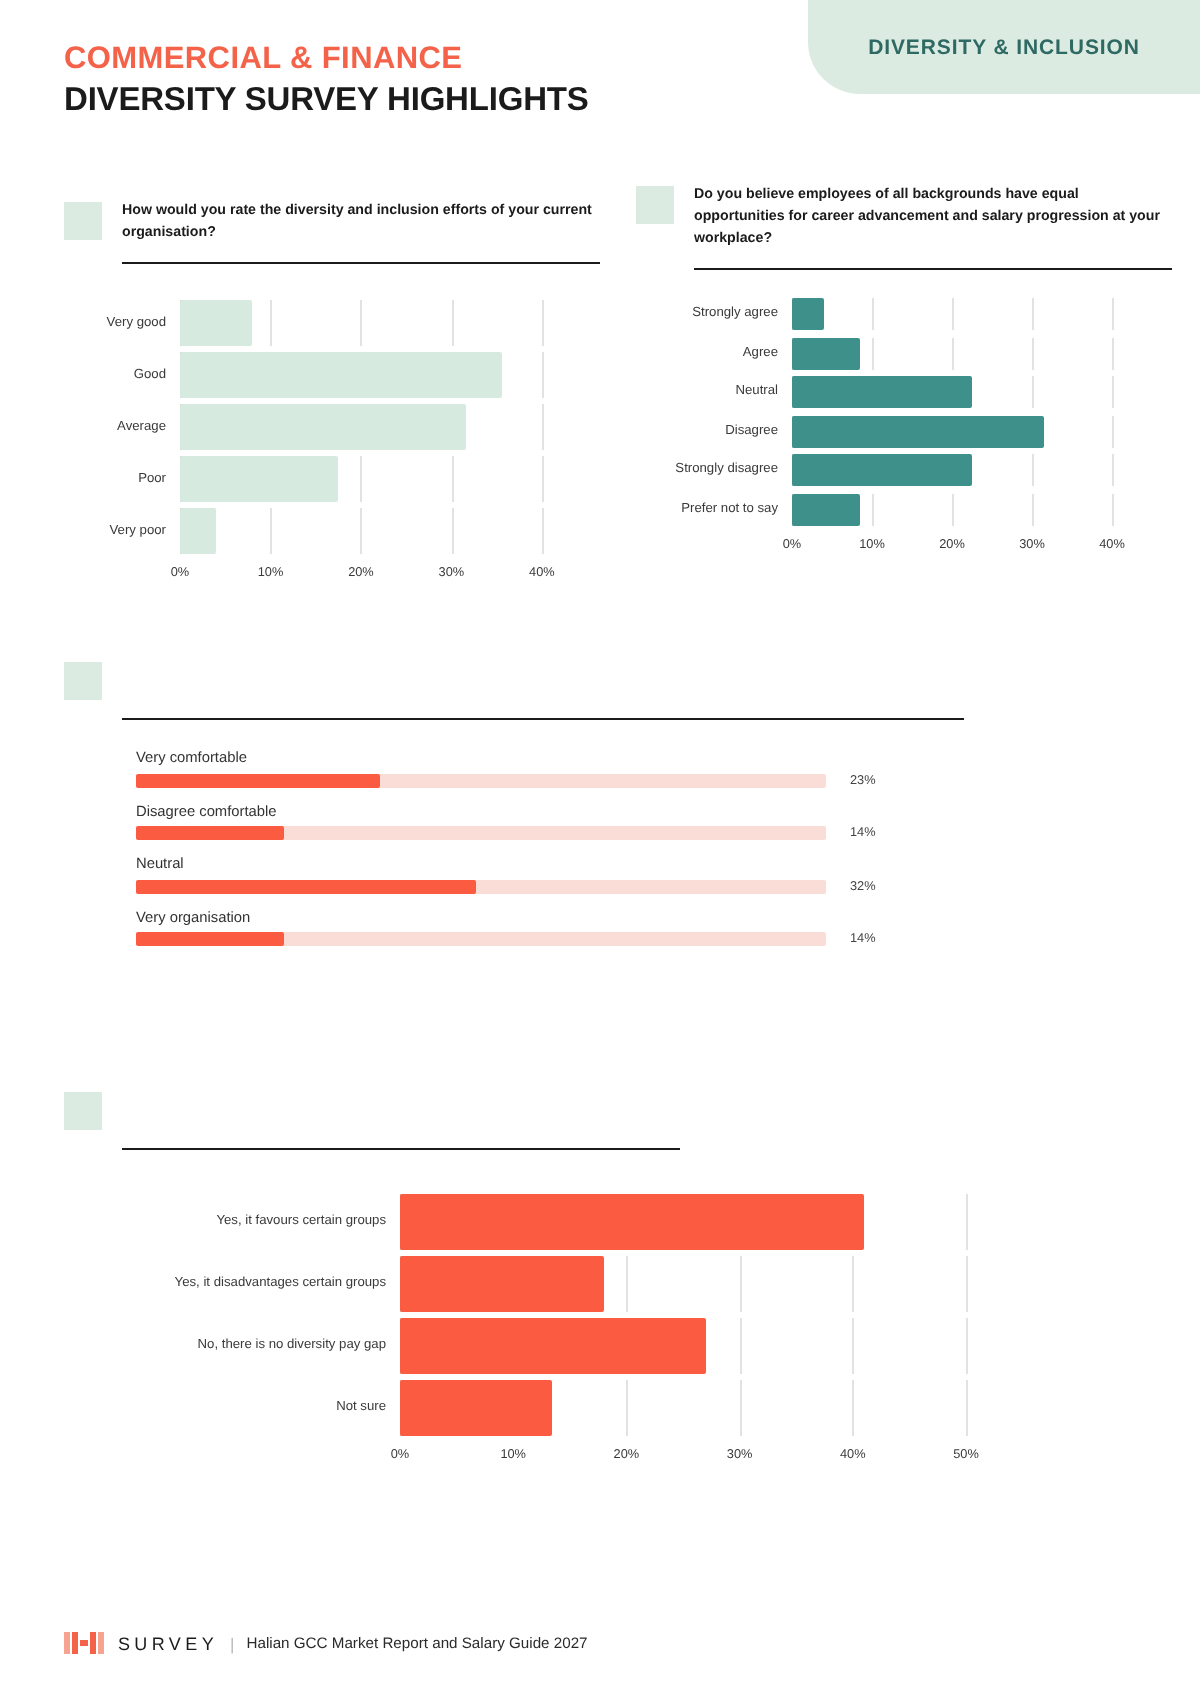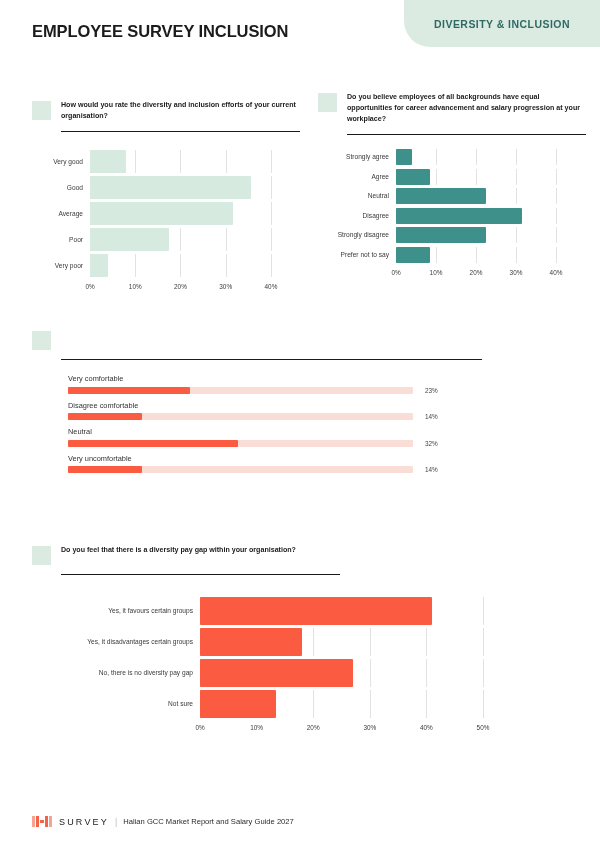--- a/index.html
+++ b/index.html
@@ -89,21 +89,22 @@
 </head>
 <body>
 
 <div class="page">
 
   <div class="header">
     <div class="badge">
       <span class="badge-text">DIVERSITY &amp; INCLUSION</span>
     </div>
     <div class="title-block">
-      <div class="title-main">EMPLOYEE SURVEY INCLUSION</div>
+      <div class="title-kicker">COMMERCIAL &amp; FINANCE</div>
+      <div class="title-main">DIVERSITY SURVEY HIGHLIGHTS</div>
     </div>
   </div>
 
   <div class="section" style="left:318px; top:92px; width:268px;">
     <div class="q-head">
       <div class="q-marker"></div>
       <div class="q-text">Do you believe employees of all backgrounds have equal opportunities for career advancement and salary progression at your workplace?</div>
     </div>
     <div class="rule" style="margin-left:29px; width:239px;"></div>
     <div class="axchart" id="chart1" style="margin-top:14px;">
@@ -304,35 +305,34 @@
         <div class="trow">
           <div class="tlabel">Neutral</div>
           <div class="tbarline">
             <div class="ttrack" style="width: 345px; background: rgb(250, 221, 214);">
               <div class="tfill" style="width: 169.846px; background: rgb(251, 91, 64);"></div>
             </div>
             <div class="tval">32%</div>
           </div>
         </div>
         <div class="trow">
-          <div class="tlabel">Very uncomfortable</div>
+          <div class="tlabel">Very organisation</div>
           <div class="tbarline">
             <div class="ttrack" style="width: 345px; background: rgb(250, 221, 214);">
               <div class="tfill" style="width: 74.3077px; background: rgb(251, 91, 64);"></div>
             </div>
             <div class="tval">14%</div>
           </div>
         </div>
       </div>
   </div>
 
   <div class="section" style="left:32px; top:545px; width:490px;">
     <div class="q-head">
       <div class="q-marker"></div>
-      <div class="q-text">Do you feel that there is a diversity pay gap within your organisation?</div>
     </div>
     <div class="rule" style="margin-left:29px; width:279px;"></div>
     <div class="axchart" id="chart3" style="margin-top:22px;">
         <div class="axrow" style="margin-bottom: 3px;">
           <div class="axlabel" style="flex-basis: 168px; width: 168px;">Yes, it favours certain groups</div>
           <div class="axplot" style="height: 28px; width: 300px;">
             <div class="grid">
               <div class="gline zero" style="left: 0px;"></div>
               <div class="gline" style="left: 56.6038px;"></div>
               <div class="gline" style="left: 113.208px;"></div>

